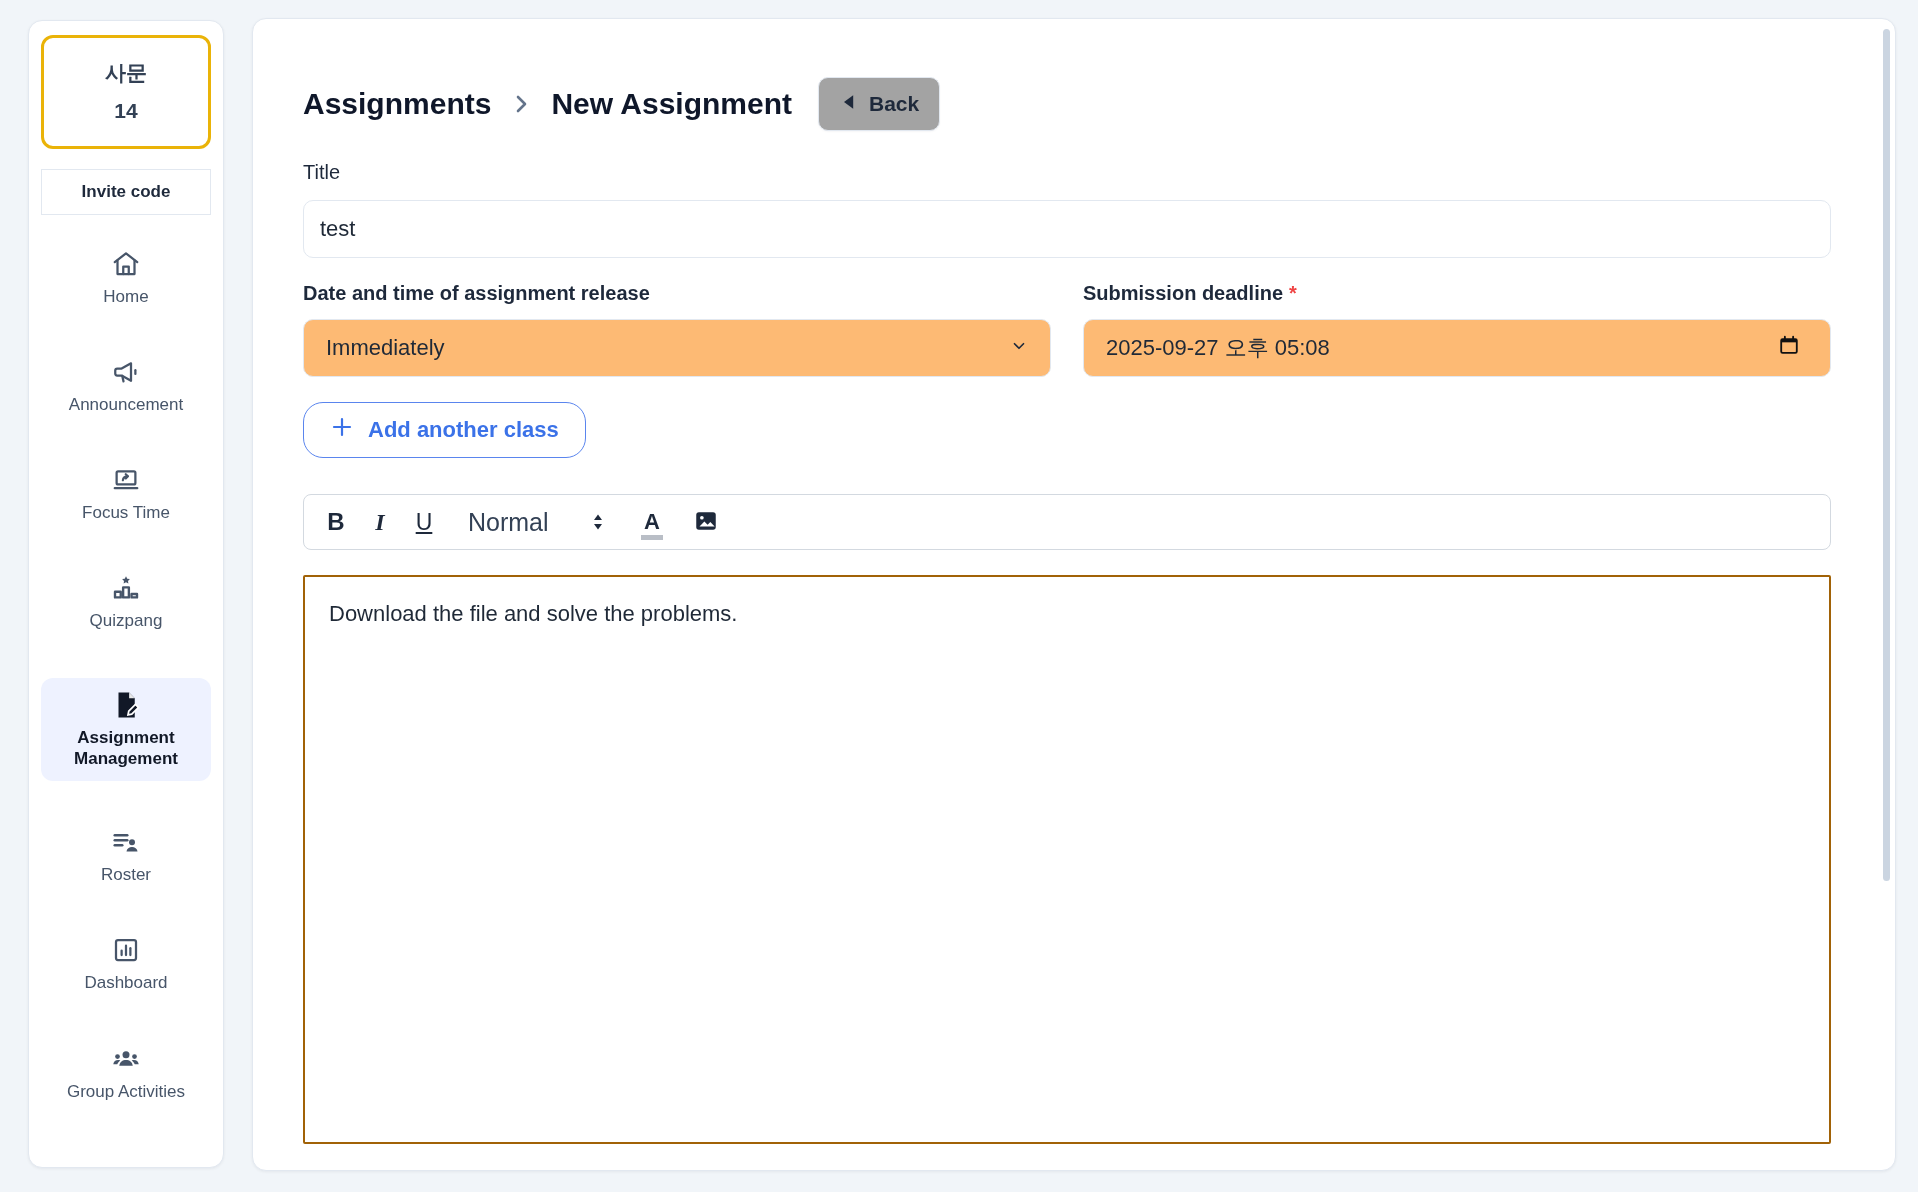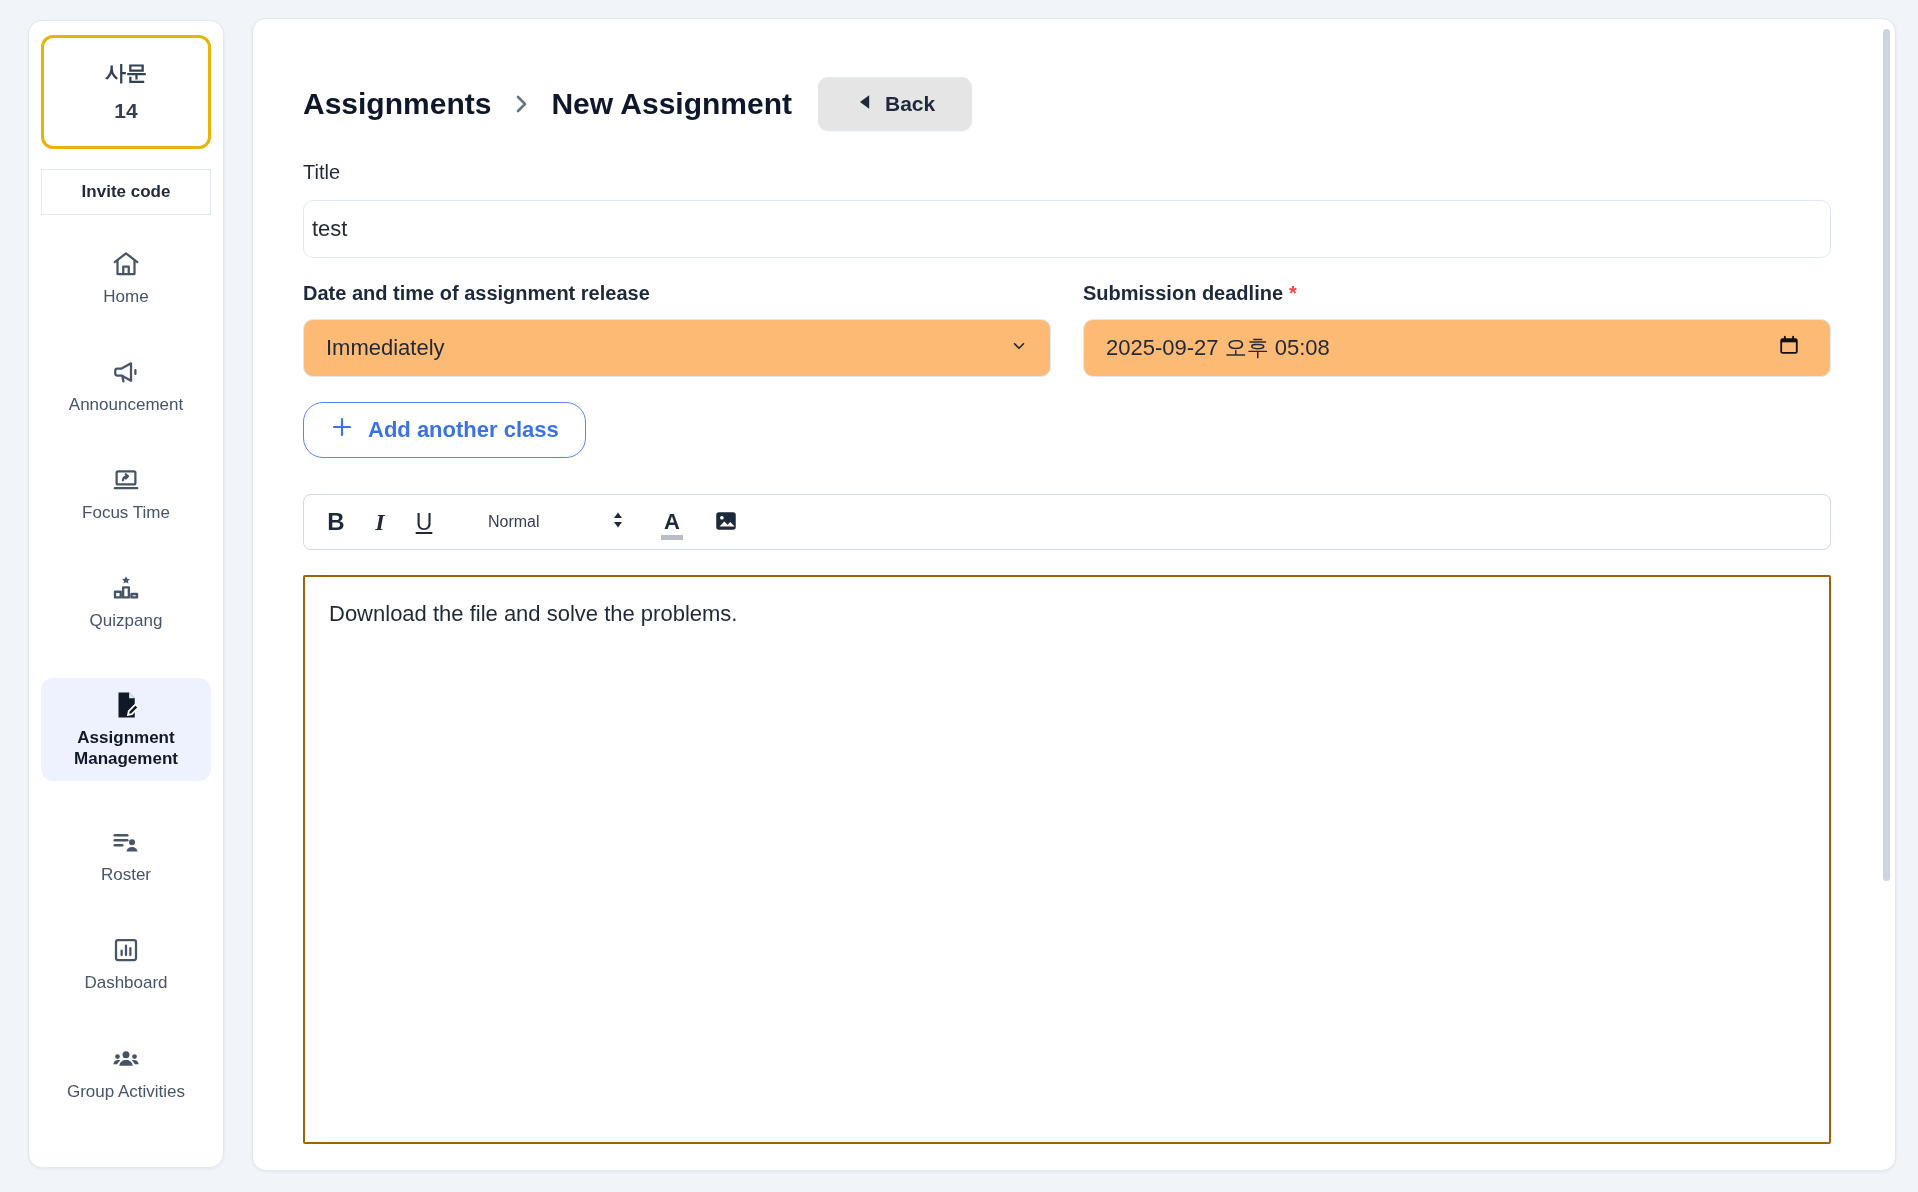--- a/index.html
+++ b/index.html
@@ -52,32 +52,32 @@
   .scroll-thumb {
     position:absolute; right:5px; top:10px; width:7px; height:852px;
     background:#cbd5e1; border-radius:4px; cursor:pointer;
   }
 
   .header-row { display:flex; align-items:center; height:54px; }
   .crumb { font-size:30px; font-weight:800; color:#0f172a; }
   .crumb.link { cursor:pointer; }
   .crumb-sep { margin:0 18px; display:flex; align-items:center; }
   .back-btn {
-    margin-left:26px; height:54px; padding:0 36px;
-    border:1px solid #e2e8f0; border-radius:10px; background:#e5e5e5;
+    margin-left:26px; height:54px; padding:0 20px;
+    border:1px solid #e2e8f0; border-radius:10px; background:#a3a3a3;
     display:flex; align-items:center; gap:10px; cursor:pointer;
     font-family:inherit; font-size:21px; font-weight:700; color:#1e293b;
     box-shadow:0 1px 2px rgba(15,23,42,.04);
   }
 
   .field-label { margin-top:30px; font-size:20px; color:#1e293b; height:25px; }
   .text-input {
     margin-top:14px; width:100%; height:58px;
     border:1px solid #e2e8f0; border-radius:10px;
-    font-family:inherit; font-size:22px; color:#1f2937; padding:0 8px;
+    font-family:inherit; font-size:22px; color:#1f2937; padding:0 16px;
     background:#fff;
   }
 
   .two-col { display:flex; gap:32px; margin-top:24px; }
   .col { flex:1; min-width:0; }
   .col-label { font-size:20px; font-weight:600; color:#1e293b; height:25px; }
   .required { color:#ef4444; font-weight:600; margin-left:6px; }
   .control {
     margin-top:12px; height:58px; border:1px solid #e2e8f0; border-radius:10px;
     display:flex; align-items:center; padding:0 22px; background:#fdba74;
@@ -100,22 +100,22 @@
   }
   .ql-btn {
     width:44px; height:42px; border:none; background:transparent; cursor:pointer;
     display:flex; align-items:center; justify-content:center;
     font-family:inherit; color:#1e293b;
   }
   .glyph-b { font-size:24px; font-weight:800; }
   .glyph-i { font-size:24px; font-style:italic; font-weight:600; font-family:"Liberation Serif","DejaVu Serif",serif; }
   .glyph-u { font-size:23px; text-decoration:underline; font-weight:500; }
   .format-picker {
-    margin-left:36px; width:150px; height:42px; display:flex; align-items:center;
-    cursor:pointer; color:#334155; font-size:16px; padding:0 6px;
+    margin-left:16px; width:150px; height:42px; display:flex; align-items:center;
+    cursor:pointer; color:#334155; font-size:25px; padding:0 6px;
   }
   .format-picker .grow { flex:1; }
   .color-a { position:relative; font-size:22px; font-weight:600; line-height:1; }
   .color-a::after {
     content:""; position:absolute; left:-3px; right:-3px; bottom:-7px; height:5px;
     background:#b9bec6;
   }
   .ql-editor-box {
     margin-top:25px; height:569px; border:2px solid #a16207; border-radius:2px;
     padding:20px 24px; font-size:22px; color:#1f2937; line-height:1.5;

